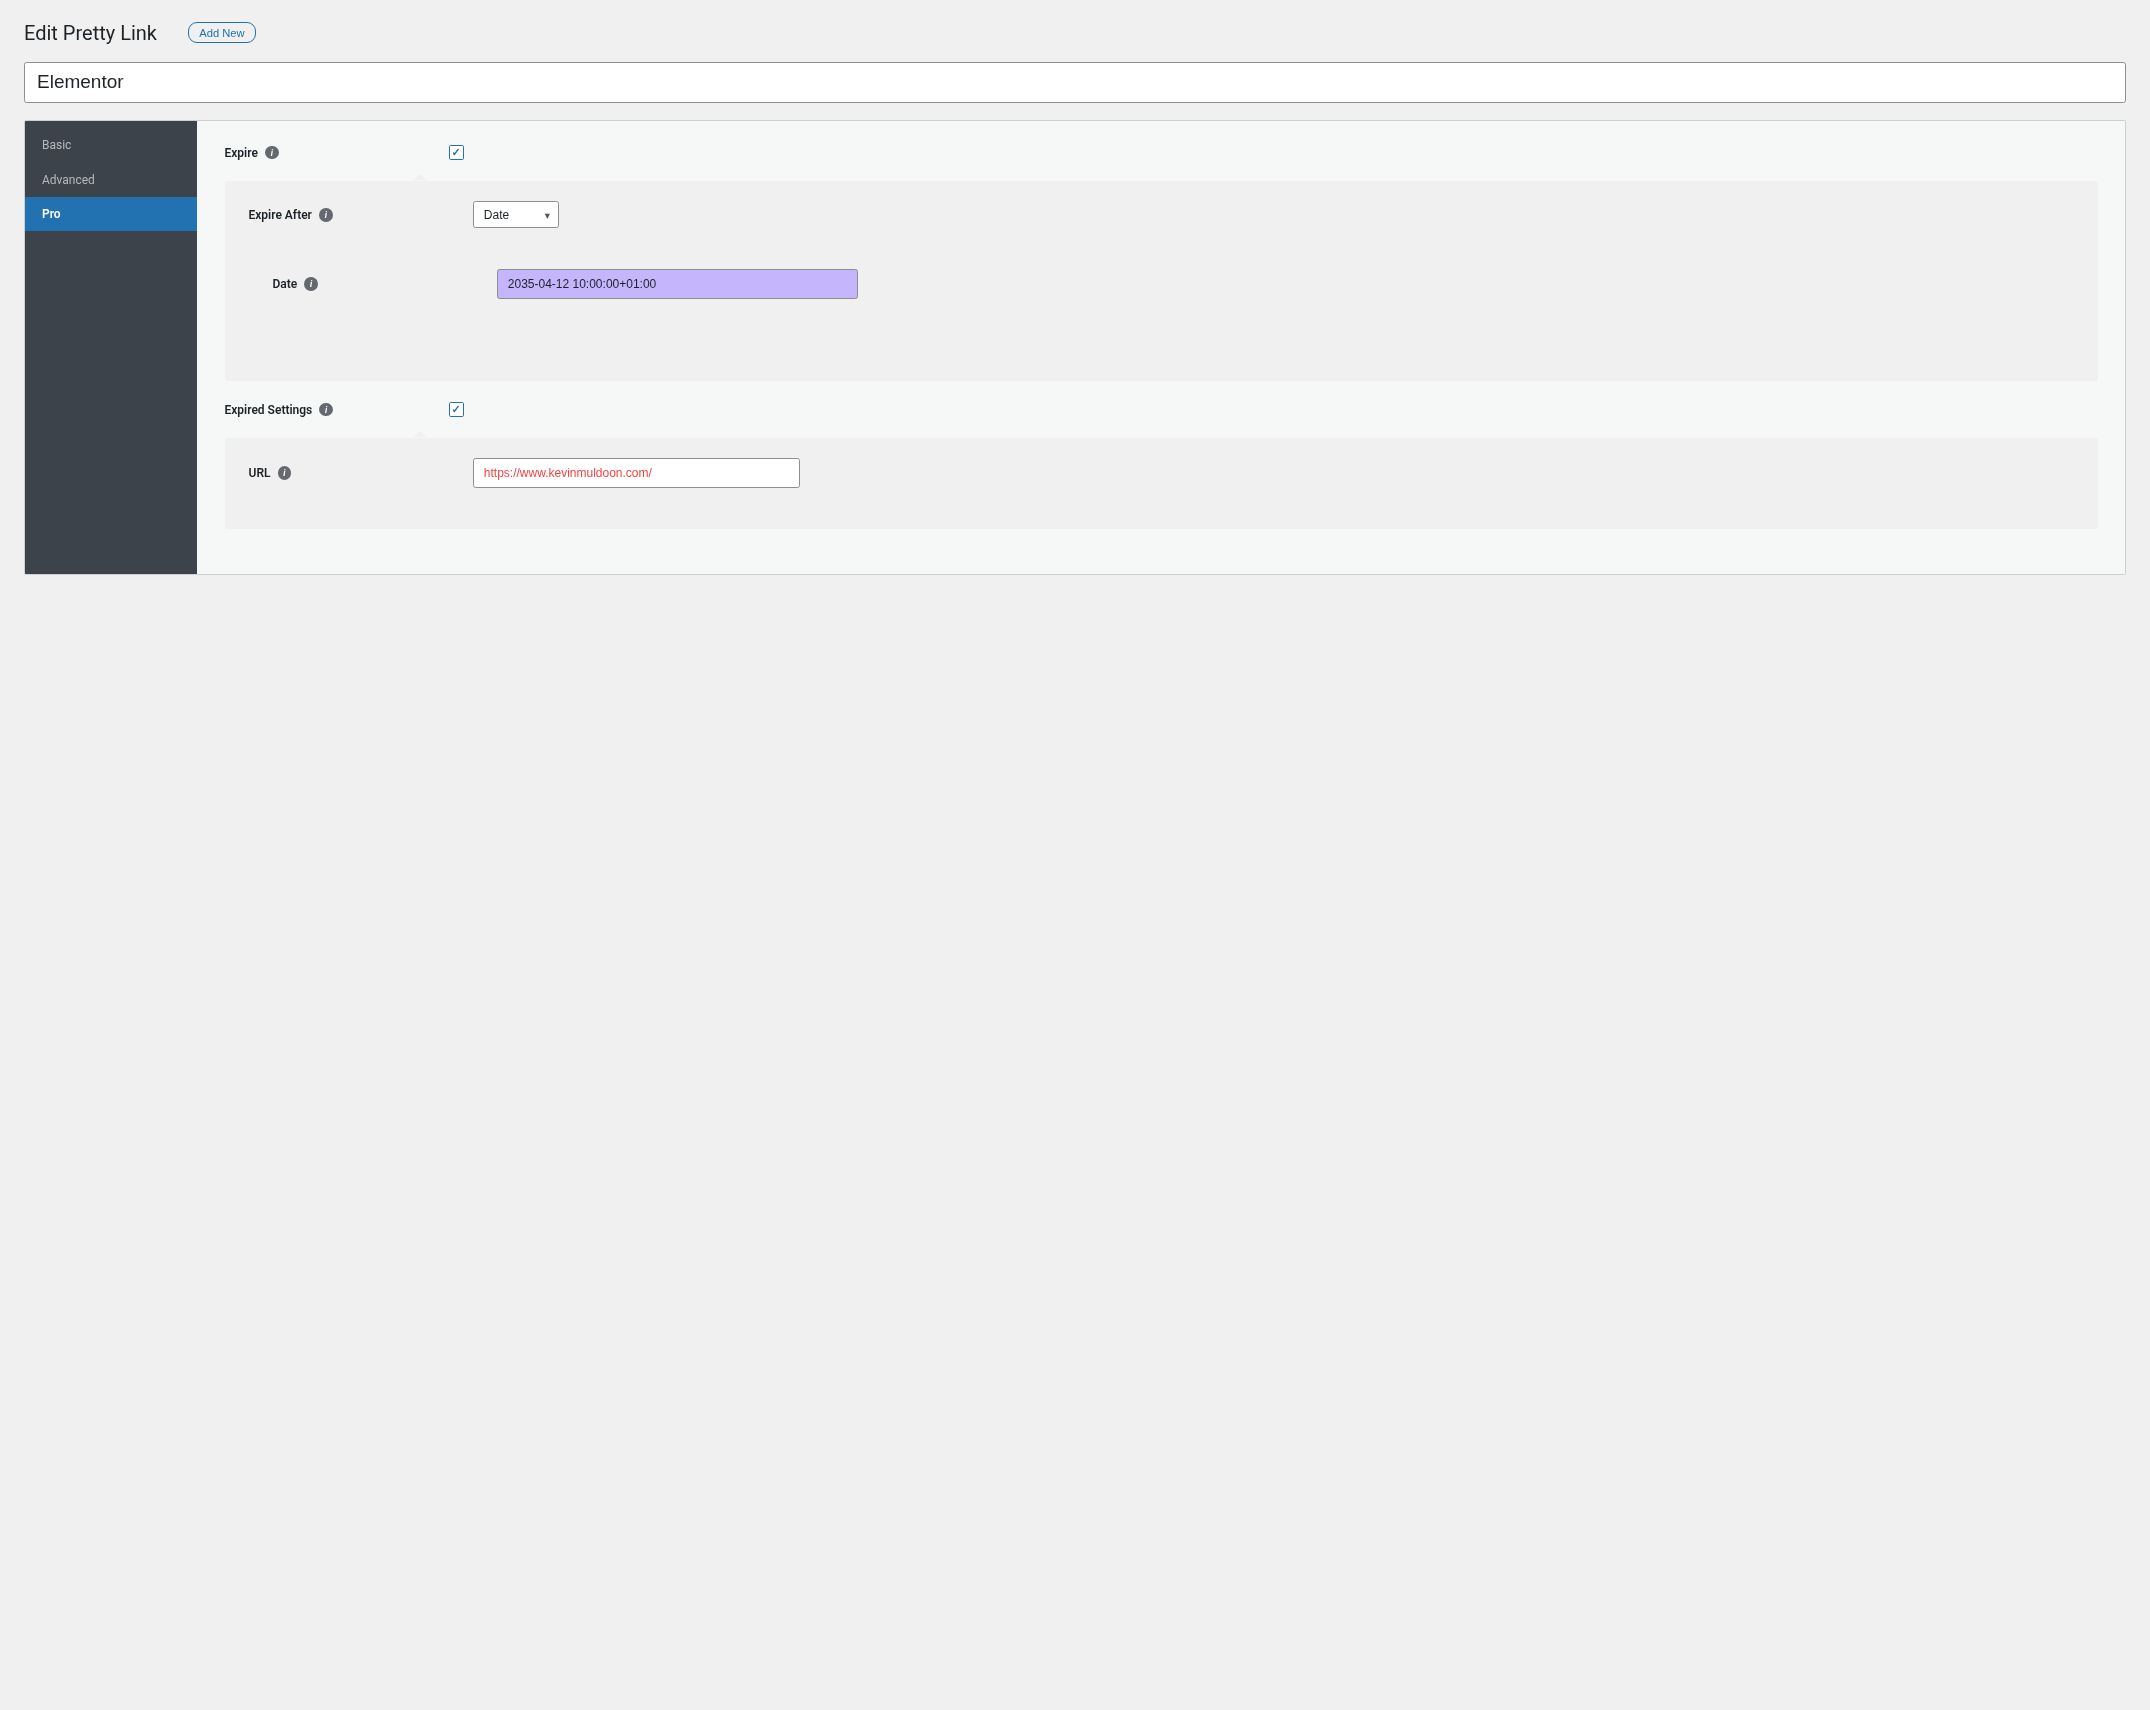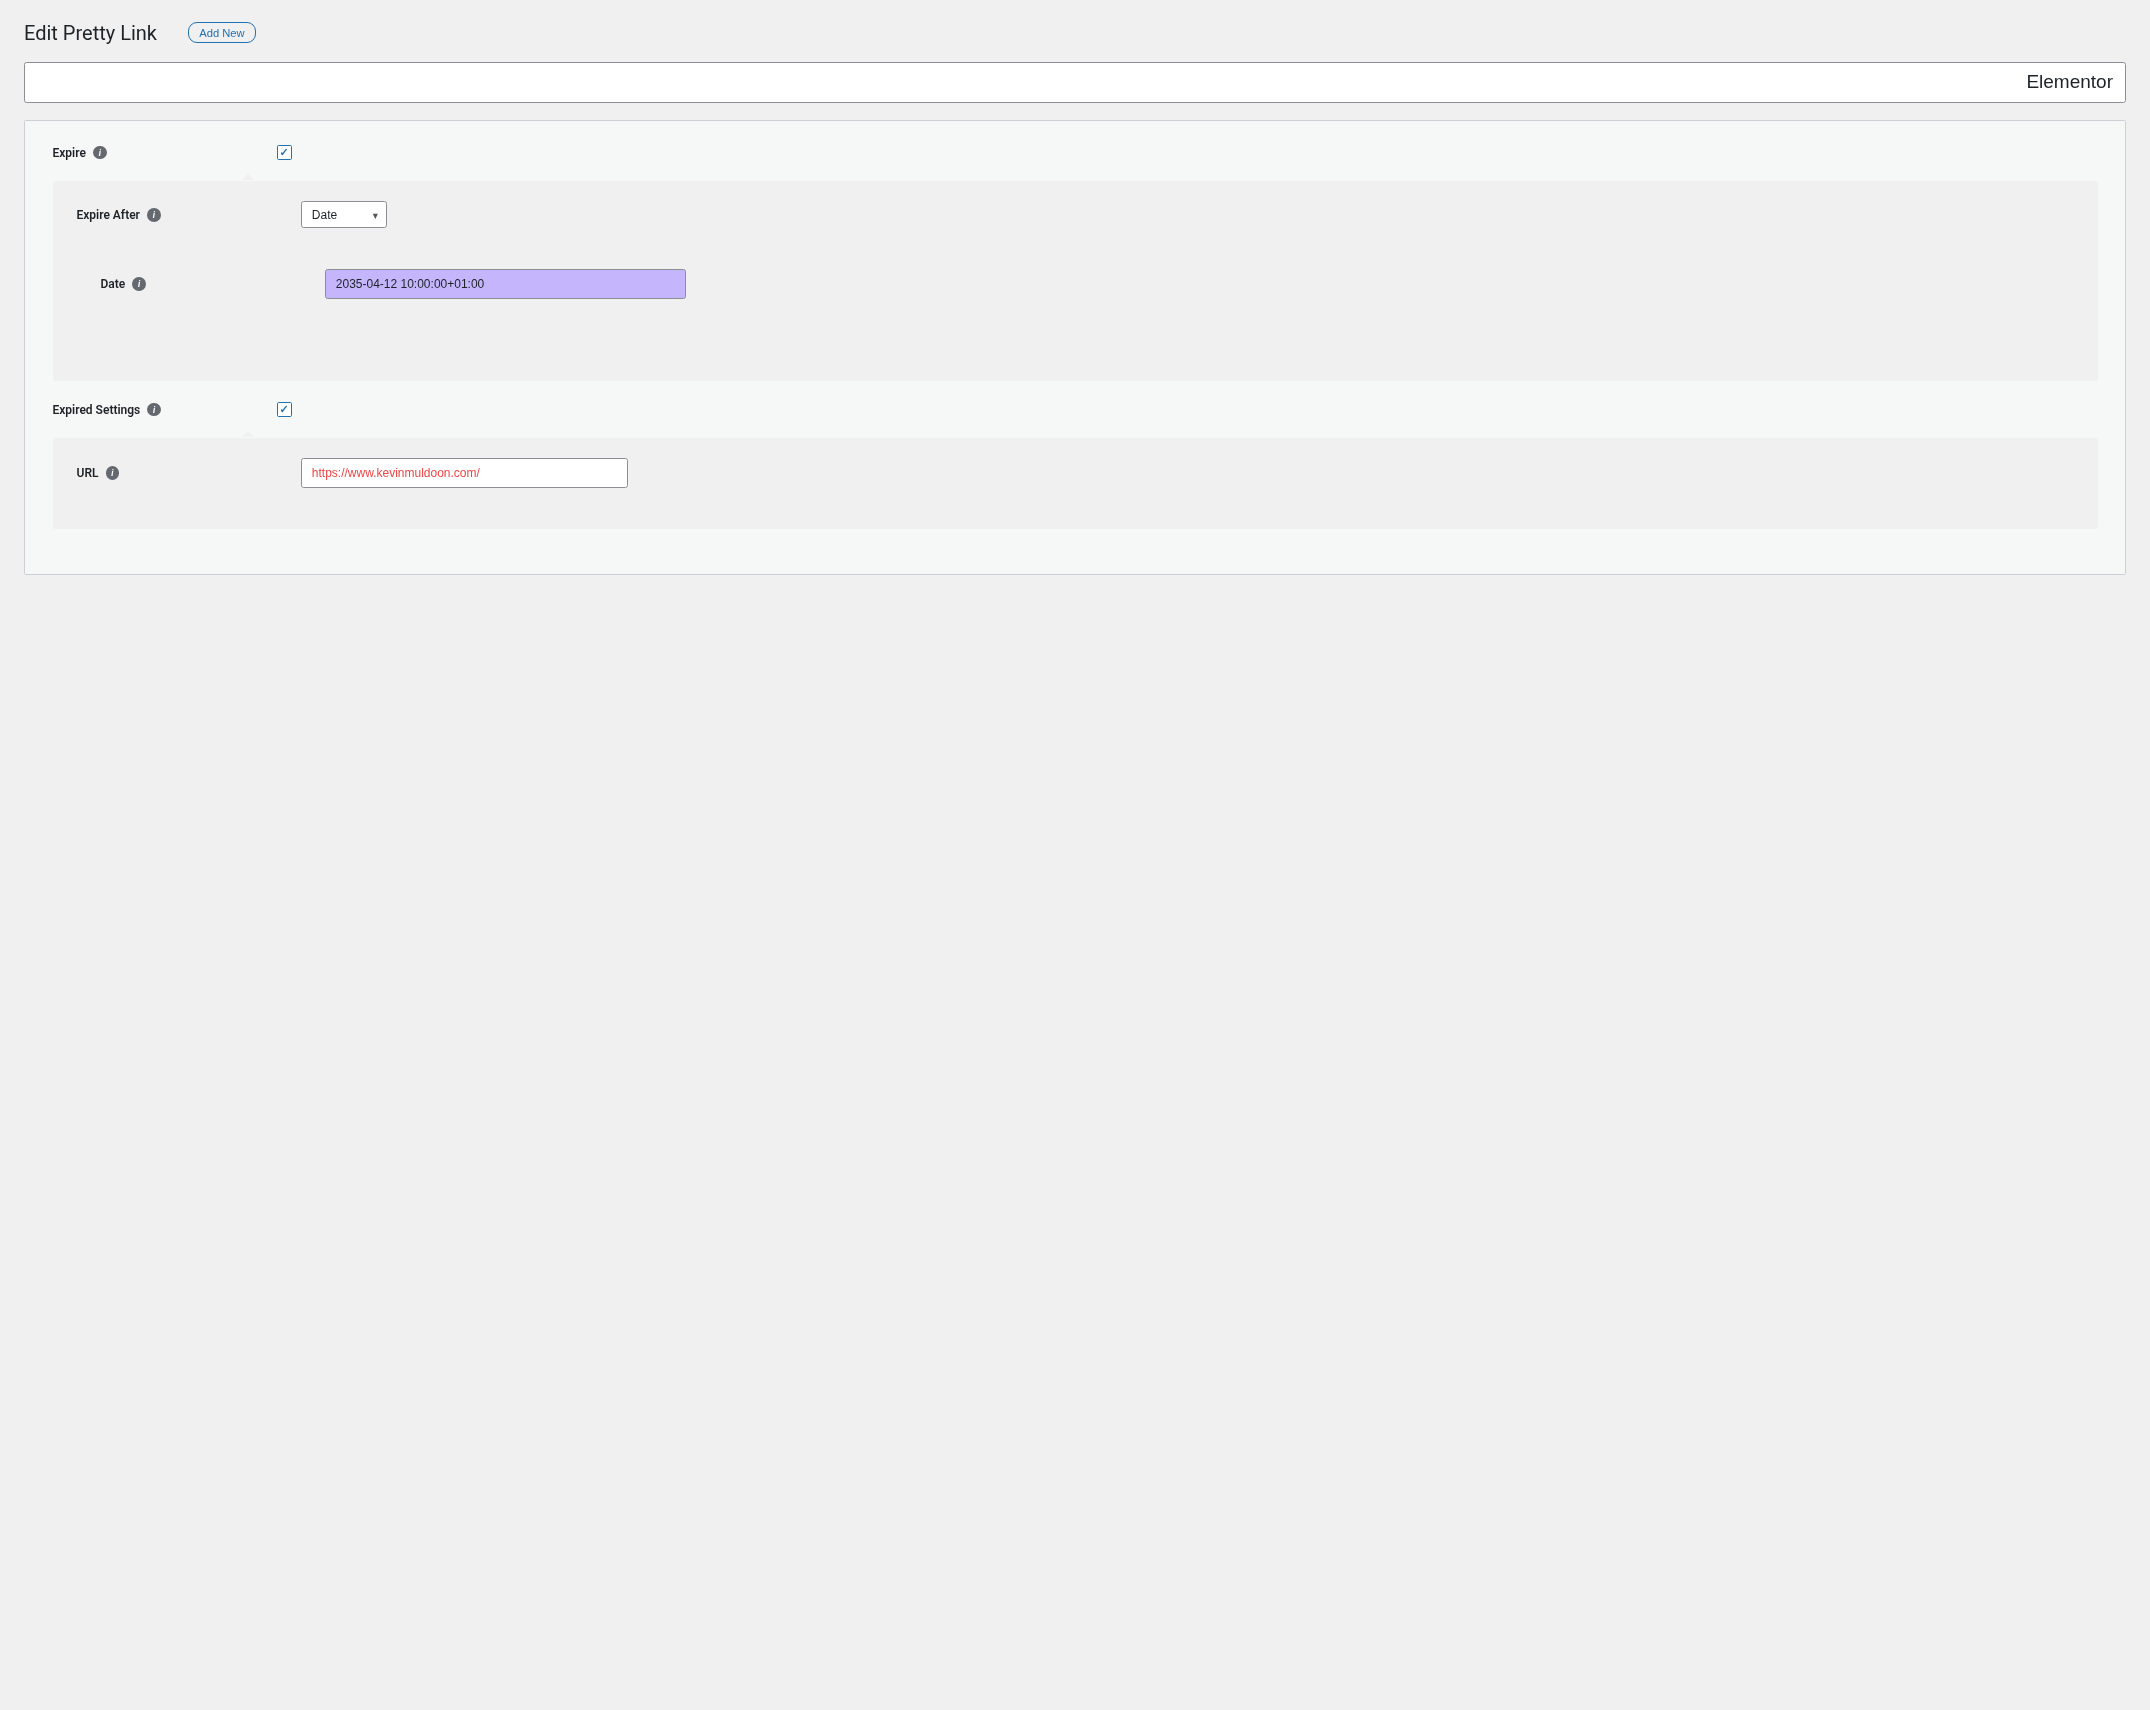--- a/index.html
+++ b/index.html
@@ -38,21 +38,20 @@
 
     .title-input {
       width: 100%;
       padding: 8.6px 12px;
       font-size: 19px;
       border: 0.9px solid #8c8f94;
       border-radius: 2.6px;
       background: #fff;
       margin-bottom: 17px;
       color: #1d2327;
-      text-align: right;
     }
 
     .settings-panel {
       border: 0.9px solid #ccd0d4;
       border-radius: 1.7px;
       overflow: hidden;
     }
 
     .settings-header {
       background: #3c434a;
@@ -237,20 +236,31 @@
 
 
 <input type="text" class="title-input" value="Elementor" style="">
 
 
 <div class="settings-panel">
 
 
   <div class="settings-body">
 
+    <nav class="sidebar-nav">
+      <div class="nav-item">
+        <span>Basic</span>
+      </div>
+      <div class="nav-item">
+        <span>Advanced</span>
+      </div>
+      <div class="nav-item active">
+        <span>Pro</span>
+      </div>
+    </nav>
 
     <div class="main-content">
 
       <div class="field-row">
         <div class="field-label">
           <span>Expire</span>
           <span class="info-icon">i</span>
         </div>
         <div class="field-value">
           <div class="checkbox-custom checked"></div>

